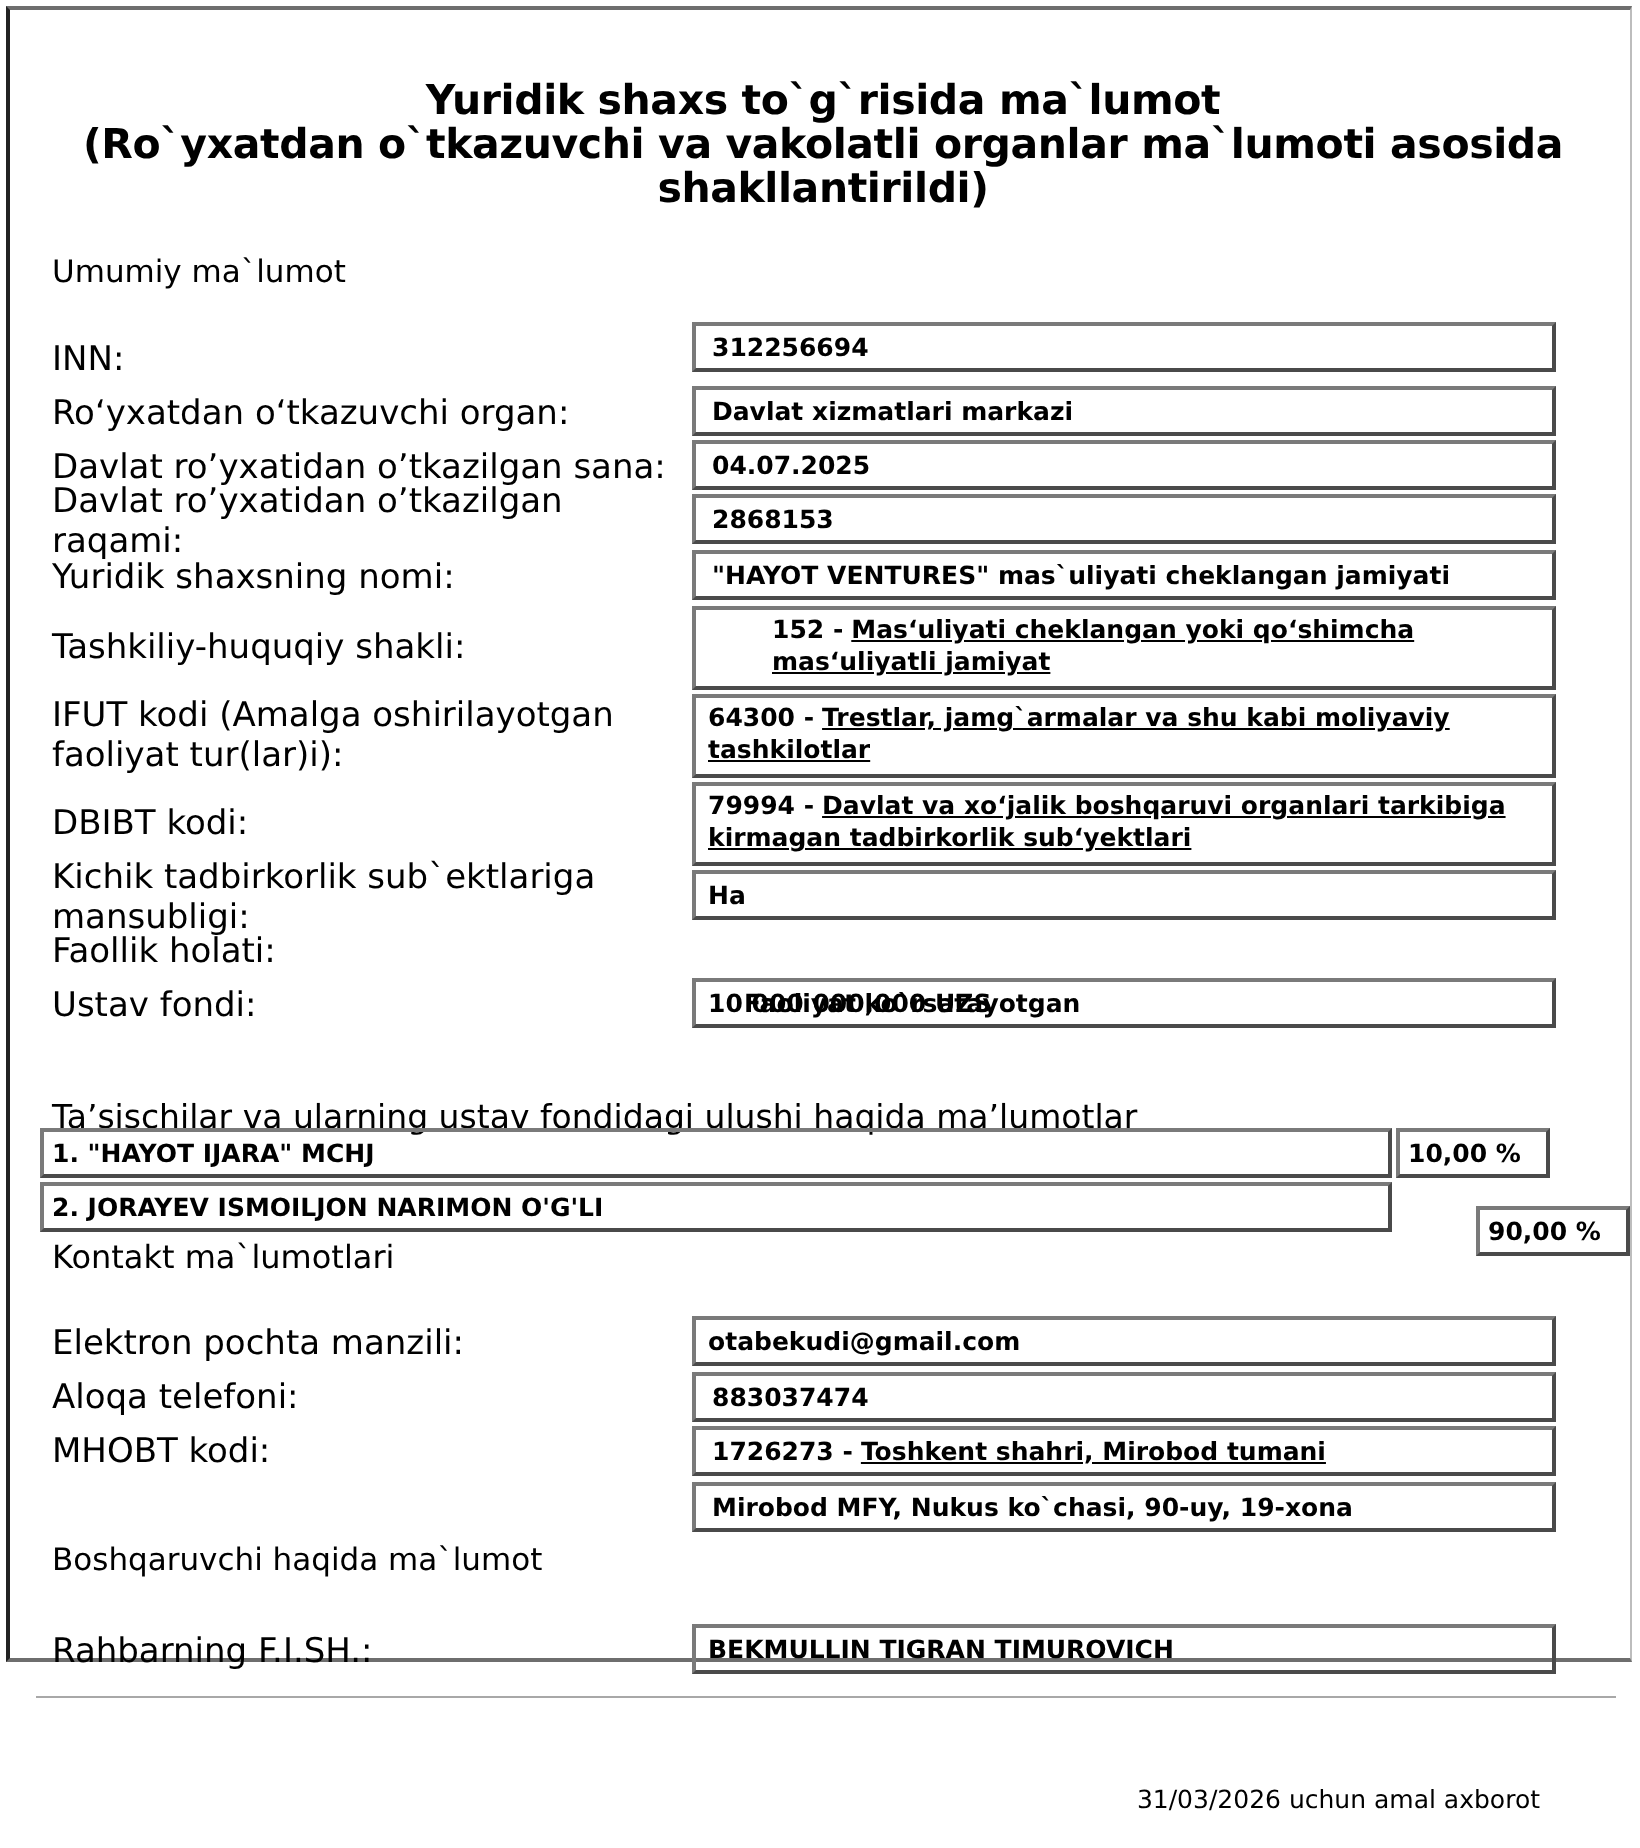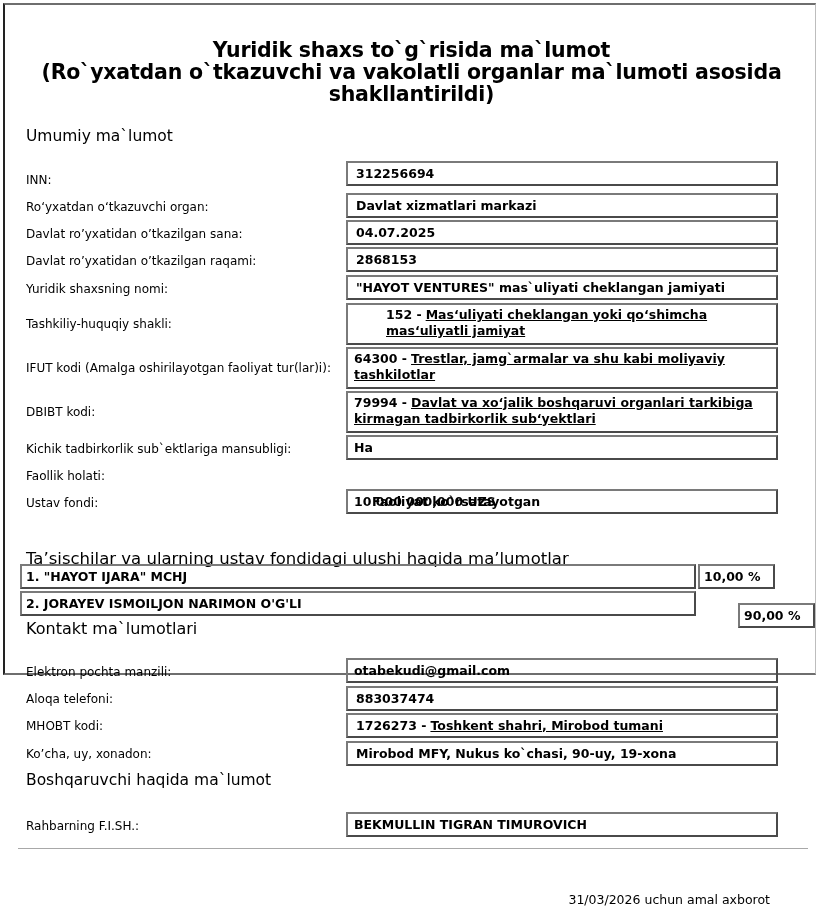--- a/index.html
+++ b/index.html
@@ -1,31 +1,31 @@
 <!DOCTYPE html>
 <html><head>
   <meta charset="utf-8">
   <style>
     html, body { margin: 0; padding: 0; background: #ffffff; }
     body { width: 820px; height: 924px; position: relative; overflow: hidden; font-family: "DejaVu Sans", sans-serif; color: #000; }
     .page {
-      position: absolute; left: 3px; top: 3px; width: 813px; height: 672px;
+      position: absolute; left: 3px; top: 3px; width: 813px; height: 828px;
       border-top: 2px solid #6e6e6e; border-left: 2px solid #222;
       border-right: 1px solid #bdbdbd; border-bottom: 2px solid #6e6e6e;
       box-sizing: border-box; background: #fff;
     }
     .title {
       position: absolute; left: 0; top: 34px; width: 813px; text-align: center;
       font-weight: bold; font-size: 20.5px; line-height: 22px; letter-spacing: -0.2px;
     }
     .section {
       position: absolute; left: 21px; font-weight: normal; font-size: 15.5px;
     }
     .lbl {
-      position: absolute; left: 21px; width: 318px; font-size: 12px; display: flex; align-items: center;
+      position: absolute; left: 21px; width: 318px; font-size: 17px; display: flex; align-items: center;
     }
     .val {
       position: absolute; left: 341px; width: 432px; box-sizing: border-box;
       border-top: 2px solid #7a7a7a; border-left: 2px solid #7a7a7a;
       border-right: 2px solid #4a4a4a; border-bottom: 2px solid #4a4a4a;
       padding: 1px 6px; font-weight: bold; font-size: 12.5px; line-height: 16px;
       display: flex; align-items: center;
     }
     .val.one { height: 25px; }
     .val.two { height: 42px; align-items: flex-start; padding-top: 2px; }
@@ -106,21 +106,20 @@
 
   <div class="lbl" style="top:681px;height:25px;">Aloqa telefoni:</div>
   <div class="val one" style="top:681px;padding-left:8px;">883037474</div>
 
   <div class="lbl" style="top:708px;height:25px;">MHOBT kodi:</div>
   <div class="val one" style="top:708px;padding-left:8px;">
     <span class="code">1726273 -</span>
       <u>Toshkent shahri, Mirobod tumani</u>
   </div>
 
-  <div class="lbl" style="top:736px;height:25px;">Ko’cha, uy, xonadon:</div>
   <div class="val one" style="top:736px;padding-left:8px;">Mirobod MFY, Nukus ko`chasi, 90-uy, 19-xona</div>
 
   <div class="section" style="top:766px;">Boshqaruvchi haqida ma`lumot</div>
 
   <div class="lbl" style="top:808px;height:25px;">Rahbarning F.I.SH.:</div>
   <div class="val one" style="top:807px;">BEKMULLIN TIGRAN TIMUROVICH</div>
 
   <div class="hr"></div>
 
   <div class="footer">31/03/2026 uchun amal axborot</div>

